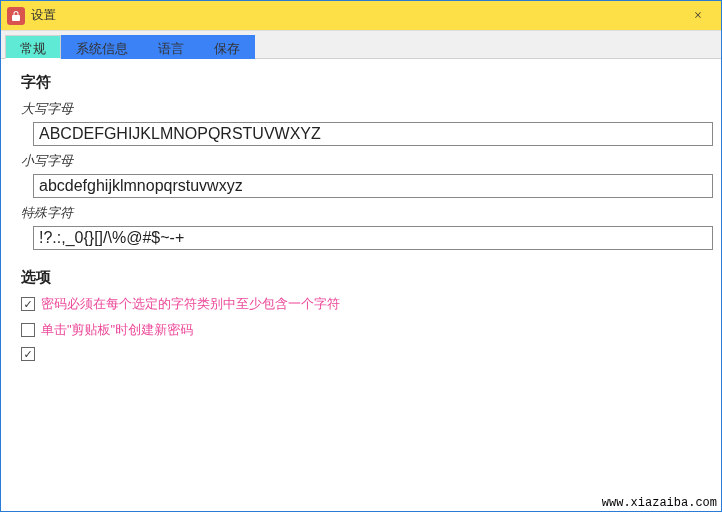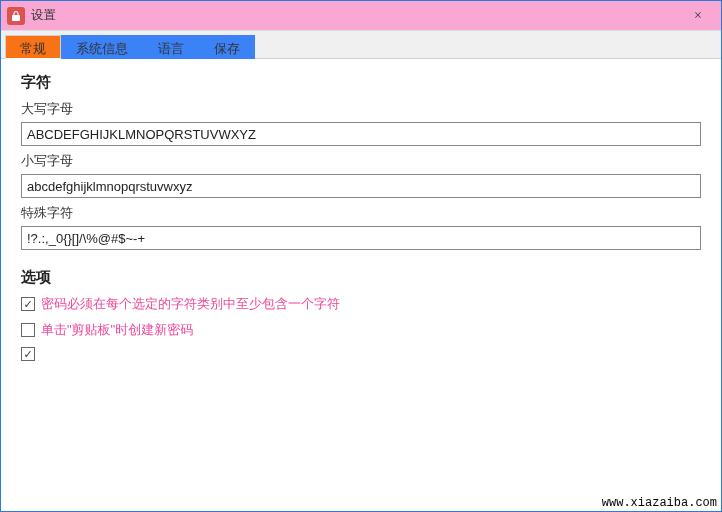--- a/index.html
+++ b/index.html
@@ -8,21 +8,21 @@
   font-size: 13px;
   background: #fff;
   width: 722px;
   height: 512px;
   overflow: hidden;
   border: 1px solid #2a7bd6;
   position: relative;
 }
 .titlebar {
   height: 30px;
-  background: #f9a8d4;
+  background: #fde047;
   display: flex;
   align-items: center;
   border-bottom: 1px solid #ddd;
   padding-left: 6px;
   font-family: Liberation Serif, serif;
 }
 .app-icon {
   width: 18px; height: 18px;
   background: #d9534f;
   border-radius: 3px;
@@ -57,49 +57,51 @@
   color: #333;
   cursor: pointer;
   border: 1px solid transparent;
   border-bottom: none;
   background: #3b82f6;
   margin-right: 0px;
   position: relative;
   top: 1px;
 }
 .tab.active {
-  background: #f97316;
+  background: #5eead4;
   border-color: #d0d0d0;
   border-bottom: 1px solid #fff;
 }
 .content {
   padding: 14px 20px 10px 20px;
   background: #fff;
 }
 .section-title {
   font-size: 15px;
   font-weight: bold;
   color: #222;
   margin-bottom: 8px;
 }
 .field-label {
   font-size: 13px;
   color: #333;
   margin-bottom: 4px;
   margin-top: 6px;
+  font-style: italic;
 }
 .text-input {
   width: 100%;
   border: 1px solid #888;
   padding: 3px 5px;
-  font-size: 13px;
+  font-size: 16px;
   font-family: inherit;
   color: #222;
   background: #fff;
   height: 24px;
+  margin-left: 12px;
 }
 .options { margin-top: 18px; }
 .checkbox-row {
   display: flex;
   align-items: center;
   margin-bottom: 8px;
   cursor: pointer;
 }
 .checkbox {
   width: 14px; height: 14px;

